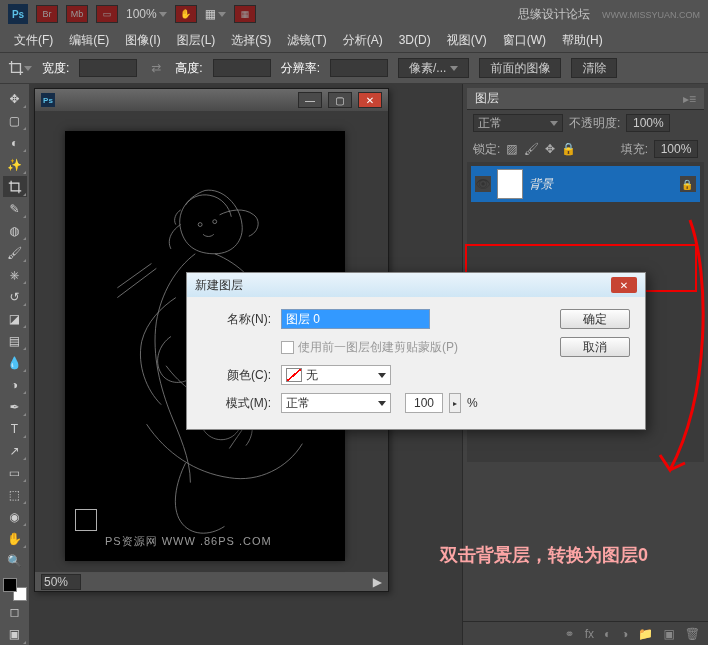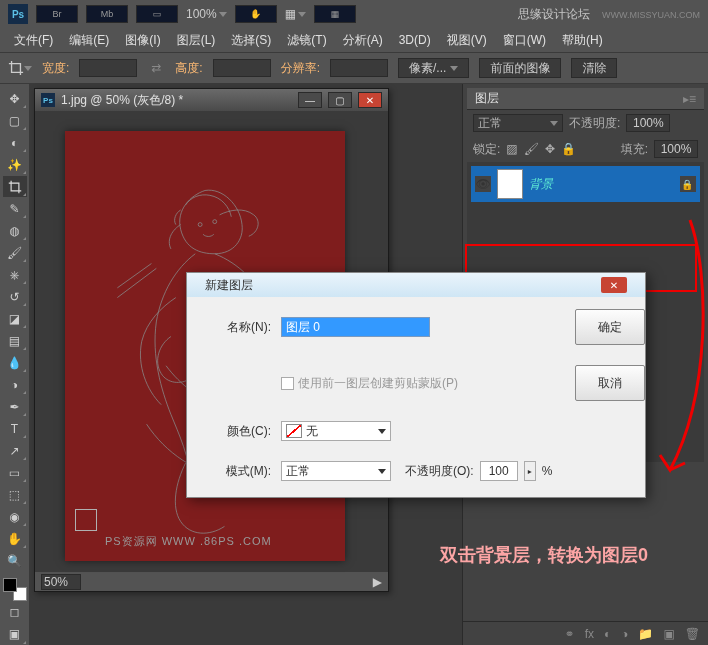--- a/index.html
+++ b/index.html
@@ -1,78 +1,78 @@
 <!DOCTYPE html>
 <html><head>
 <meta charset="utf-8">
 <style>
 *{box-sizing:border-box;margin:0;padding:0;font-family:"Microsoft YaHei",sans-serif;font-size:12px;}
 body{background:#535353;width:708px;height:645px;overflow:hidden;position:relative;}
 .top-bar{height:28px;background:#535353;display:flex;align-items:center;padding:0 8px;gap:8px;}
 .ps-logo{width:20px;height:20px;background:#142c48;color:#5cc0e6;display:flex;align-items:center;justify-content:center;font-weight:bold;font-size:10px;}
-.top-btn{width:42px;height:18px;background:#0f172a;border:1px solid #2a2a2a;color:#999;display:flex;align-items:center;justify-content:center;font-size:9px;}
+.top-btn{width:22px;height:18px;background:#7f1d1d;border:1px solid #2a2a2a;color:#999;display:flex;align-items:center;justify-content:center;font-size:9px;}
 .top-dd{display:flex;align-items:center;gap:2px;color:#ccc;}
 .triangle-down{width:0;height:0;border-left:4px solid transparent;border-right:4px solid transparent;border-top:5px solid #888;}
 .brand{margin-left:auto;color:#c8c8c8;font-size:12px;}
 .brand-url{color:#888;font-size:9px;margin-left:12px;}
 .menu-bar{height:24px;background:#535353;display:flex;align-items:center;padding:0 8px;gap:4px;color:#e0e0e0;}
 .menu-item{padding:2px 6px;cursor:default;}
 .options-bar{height:32px;background:#535353;border-top:1px solid #3a3a3a;border-bottom:1px solid #3a3a3a;display:flex;align-items:center;padding:0 8px;gap:10px;color:#b0b0b0;}
-.opt-label{color:#fdba74;}
+.opt-label{color:#ffffff;}
 .opt-input{width:58px;height:18px;background:#3a3a3a;border:1px solid #2a2a2a;color:#ccc;padding:0 4px;}
 .opt-btn{height:20px;padding:0 10px;background:#3a3a3a;border:1px solid #2a2a2a;color:#ccc;display:flex;align-items:center;}
 .swap-icon{width:18px;height:18px;display:flex;align-items:center;justify-content:center;color:#888;}
 .crop-ico{width:24px;height:24px;display:flex;align-items:center;justify-content:center;}
 .main-area{display:flex;height:561px;}
 .toolbox{width:30px;background:#535353;border-right:1px solid #3a3a3a;display:flex;flex-direction:column;align-items:center;padding-top:4px;gap:1px;}
 .tool{width:24px;height:22px;display:flex;align-items:center;justify-content:center;color:#d0d0d0;cursor:default;position:relative;}
 .tool.sel{background:#3a3a3a;}
 .tool .tri{position:absolute;bottom:1px;right:1px;width:0;height:0;border-left:3px solid transparent;border-bottom:3px solid #888;}
 .color-swatch{width:24px;height:24px;position:relative;margin-top:6px;}
 .fg{position:absolute;width:14px;height:14px;background:#000;border:1px solid #888;top:0;left:0;}
 .bg{position:absolute;width:14px;height:14px;background:#fff;border:1px solid #888;bottom:0;right:0;}
 .doc-area{flex:1;background:#3a3a3a;display:flex;flex-direction:column;padding:4px;}
 .doc-window{width:355px;background:#535353;border:1px solid #1a1a1a;box-shadow:2px 2px 6px rgba(0,0,0,.4);}
 .doc-title{height:22px;background:linear-gradient(#6a6a6a,#4a4a4a);display:flex;align-items:center;padding:0 6px;color:#e0e0e0;gap:6px;}
 .doc-title .spacer{flex:1;}
 .win-btn{width:24px;height:16px;display:flex;align-items:center;justify-content:center;border:1px solid #2a2a2a;background:#4a4a4a;color:#ddd;font-size:10px;}
 .win-close{background:#c74433;color:#fff;}
 .doc-canvas{height:460px;background:#3a3a3a;padding:20px 20px 4px 30px;position:relative;}
-.canvas{width:280px;height:430px;background:#7f1d1d;box-shadow:0 0 8px rgba(0,0,0,.5);position:relative;overflow:hidden;}
+.canvas{width:280px;height:430px;background:#000000;box-shadow:0 0 8px rgba(0,0,0,.5);position:relative;overflow:hidden;}
 .art{position:absolute;top:40px;left:20px;right:20px;bottom:20px;}
 .art svg{width:100%;height:100%;}
 .watermark{position:absolute;bottom:12px;left:40px;color:#999;font-size:11px;letter-spacing:1px;}
 .seal{position:absolute;bottom:30px;left:10px;width:22px;height:22px;border:1px solid #b0b0b0;}
 .doc-status{height:20px;background:#535353;display:flex;align-items:center;padding:0 6px;gap:8px;color:#ccc;font-size:11px;border-top:1px solid #3a3a3a;}
 .zoom-box{width:40px;background:#3a3a3a;border:1px solid #2a2a2a;padding:0 2px;}
 .panels{width:246px;background:#424242;border-left:1px solid #2a2a2a;padding:4px;position:relative;}
 .panel-tab{height:22px;background:#535353;display:flex;align-items:center;padding:0 8px;color:#e0e0e0;border-bottom:1px solid #2a2a2a;}
 .panel-menu{margin-left:auto;color:#888;}
 .panel-row{height:26px;display:flex;align-items:center;padding:0 6px;gap:6px;color:#b0b0b0;background:#424242;}
 .blend-sel{width:90px;height:18px;background:#3a3a3a;border:1px solid #2a2a2a;color:#b0b0b0;padding:0 4px;display:flex;align-items:center;justify-content:space-between;}
 .pct-box{width:44px;height:18px;background:#3a3a3a;border:1px solid #2a2a2a;color:#ccc;display:flex;align-items:center;justify-content:center;}
 .layer-list{background:#3a3a3a;min-height:300px;padding:4px;}
 .layer-row{display:flex;align-items:center;height:36px;background:#1a6bb8;gap:6px;padding:0 4px;}
 .eye{width:16px;height:16px;display:flex;align-items:center;justify-content:center;color:#333;background:#424242;}
 .thumb{width:26px;height:30px;background:#fff;border:1px solid #888;}
-.layer-name{color:#5eead4;font-style:italic;}
+.layer-name{color:#e5e5e5;font-style:italic;}
 .lock{margin-left:auto;width:16px;height:16px;background:#424242;color:#333;display:flex;align-items:center;justify-content:center;font-size:10px;}
 .panel-bottom{position:absolute;bottom:0;left:0;right:0;height:24px;background:#424242;border-top:1px solid #2a2a2a;display:flex;align-items:center;justify-content:flex-end;gap:10px;padding:0 8px;color:#888;}
 .red-box{position:absolute;border:2px solid #e00;pointer-events:none;}
 .red-arrow{position:absolute;pointer-events:none;}
 .annotation{position:absolute;color:#fca5a5;font-weight:bold;font-size:18px;}
 .dialog{position:absolute;top:272px;left:186px;width:460px;background:#f0f0f0;border:1px solid #888;box-shadow:3px 3px 12px rgba(0,0,0,.5);}
-.dlg-title{height:24px;background:linear-gradient(#eaf4fb,#cfe6f5);display:flex;align-items:center;padding:0 18px;color:#333;}
+.dlg-title{height:24px;background:linear-gradient(#eaf4fb,#cfe6f5);display:flex;align-items:center;padding:0 8px;color:#333;}
 .dlg-close{margin-left:auto;width:26px;height:16px;background:#c74433;color:#fff;display:flex;align-items:center;justify-content:center;font-size:10px;border-radius:2px;}
-.dlg-body{padding:12px 0 16px 14px;display:grid;grid-template-columns:70px 1fr 70px;gap:20px 10px;align-items:center;color:#333;}
+.dlg-body{padding:12px 15px 16px 14px;display:grid;grid-template-columns:70px 1fr 70px;gap:8px 10px;align-items:center;color:#333;}
 .dlg-label{text-align:right;}
 .dlg-input{height:20px;border:1px solid #7a9ac0;background:#fff;padding:0 4px;width:149px;}
 .dlg-input.sel{background:#3399ff;color:#fff;}
 .dlg-select{height:20px;border:1px solid #aaa;background:#fff;padding:0 4px;width:110px;display:flex;align-items:center;justify-content:space-between;}
-.dlg-btn{height:36px;border:1px solid #888;background:linear-gradient(#fdfdfd,#e0e0e0);display:flex;align-items:center;justify-content:center;border-radius:2px;cursor:default;}
+.dlg-btn{height:20px;border:1px solid #888;background:linear-gradient(#fdfdfd,#e0e0e0);display:flex;align-items:center;justify-content:center;border-radius:2px;cursor:default;}
 .dlg-check{display:flex;align-items:center;gap:4px;color:#999;}
 .chk-box{width:13px;height:13px;border:1px solid #aaa;background:#fff;}
 .color-none{display:flex;align-items:center;gap:4px;}
 .none-sw{width:16px;height:14px;border:1px solid #888;background:linear-gradient(to bottom right,#fff 45%,#f00 45%,#f00 55%,#fff 55%);}
 .opacity-row{display:flex;align-items:center;gap:6px;}
 .spin{width:38px;height:20px;border:1px solid #aaa;background:#fff;display:flex;align-items:center;justify-content:center;}
 .spin-btn{width:12px;height:20px;border:1px solid #aaa;background:#eee;display:flex;align-items:center;justify-content:center;font-size:8px;}
 </style>
 </head>
 <body>
@@ -165,21 +165,20 @@
         <div class="fg"></div>
       </div>
     <div class="tool">◻</div>
     <div class="tool">▣<span class="tri"></span></div>
   </div>
 
   <div class="doc-area">
     <div class="doc-window">
       <div class="doc-title">
         <div class="ps-logo" style="width:14px;height:14px;font-size:8px">Ps</div>
-        <span>1.jpg @ 50% (灰色/8) *</span>
         <span class="spacer"></span>
         <div class="win-btn">—</div>
         <div class="win-btn">▢</div>
         <div class="win-btn win-close">✕</div>
       </div>
       <div class="doc-canvas">
         <div class="canvas">
           <div class="art">
             <svg viewBox="0 0 240 380">
               <g stroke="#888" stroke-width="0.8" fill="none">
@@ -289,21 +288,20 @@
     </div>
     <span></span>
 
     <span class="dlg-label">模式(M):</span>
     <div style="display:flex;align-items:center;gap:14px">
       <div class="dlg-select">
           <span>正常</span>
           <span class="triangle-down" style="border-top-color:#333"></span>
         </div>
       <div class="opacity-row">
-        <span>不透明度(O):</span>
         <div class="spin">100</div>
         <div class="spin-btn">▸</div>
         <span>%</span>
       </div>
     </div>
     <span></span>
   </div>
 </div>
 
 </body></html>

